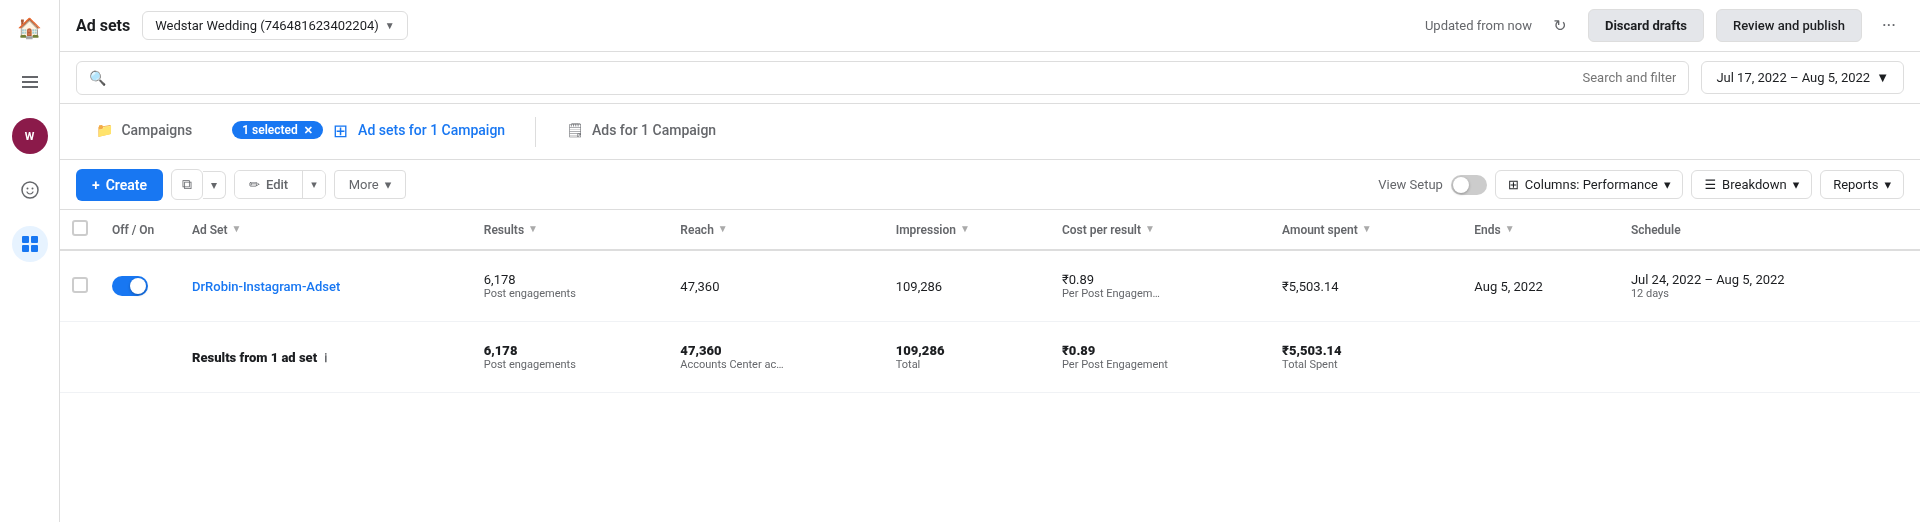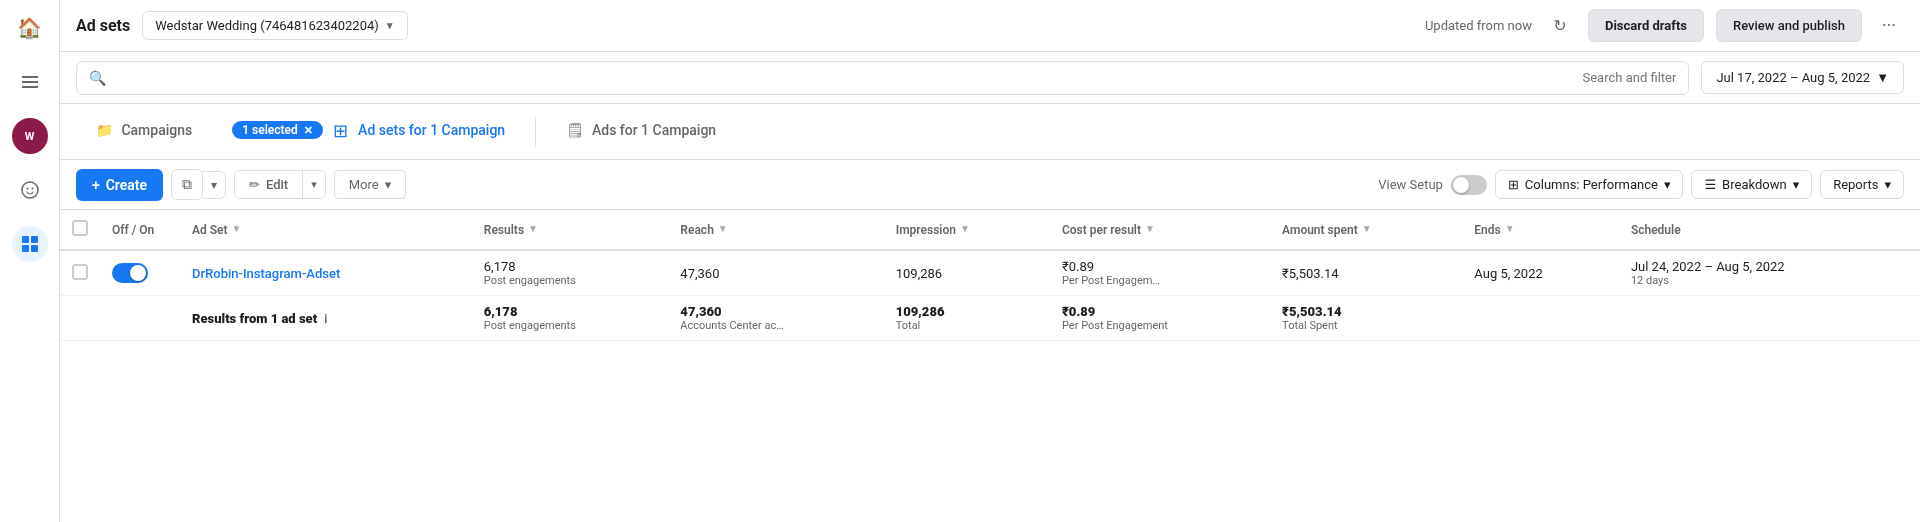--- a/index.html
+++ b/index.html
@@ -65,21 +65,21 @@
     .btn-reports { border: 1px solid #ddd; background: #fff; border-radius: 6px; padding: 6px 12px; cursor: pointer; font-size: 13px; color: #1c1e21; display: flex; align-items: center; gap: 6px; }
 
     
     .table-wrap { background: #fff; flex: 1; overflow: auto; }
     table { width: 100%; border-collapse: collapse; }
     thead tr { border-bottom: 2px solid #ddd; }
     thead th { padding: 10px 12px; text-align: left; font-size: 12px; font-weight: 600; color: #65676b; white-space: nowrap; background: #fff; }
     thead th .th-inner { display: flex; align-items: flex-start; gap: 4px; }
     thead th .sort-arrow { font-size: 10px; color: #aaa; }
     tbody tr { border-bottom: 1px solid #f0f2f5; }
-    tbody td { padding: 8px 12px; font-size: 13px; color: #1c1e21; vertical-align: middle; }
+    tbody td { padding: 21px 12px; font-size: 13px; color: #1c1e21; vertical-align: middle; }
     .checkbox-cell { width: 40px; text-align: center; }
     .checkbox { width: 16px; height: 16px; border: 2px solid #ccc; border-radius: 3px; cursor: pointer; display: inline-block; }
     .toggle-cell { width: 80px; }
     .ad-set-name { color: #1877f2; font-weight: 500; cursor: pointer; }
     .sub-text { color: #65676b; font-size: 11px; }
     .bold-row td { font-weight: 700; }
     .bold-row .sub-text { font-weight: 400; }
 
     
     .row-toggle { width: 36px; height: 20px; border-radius: 10px; position: relative; cursor: pointer; }

